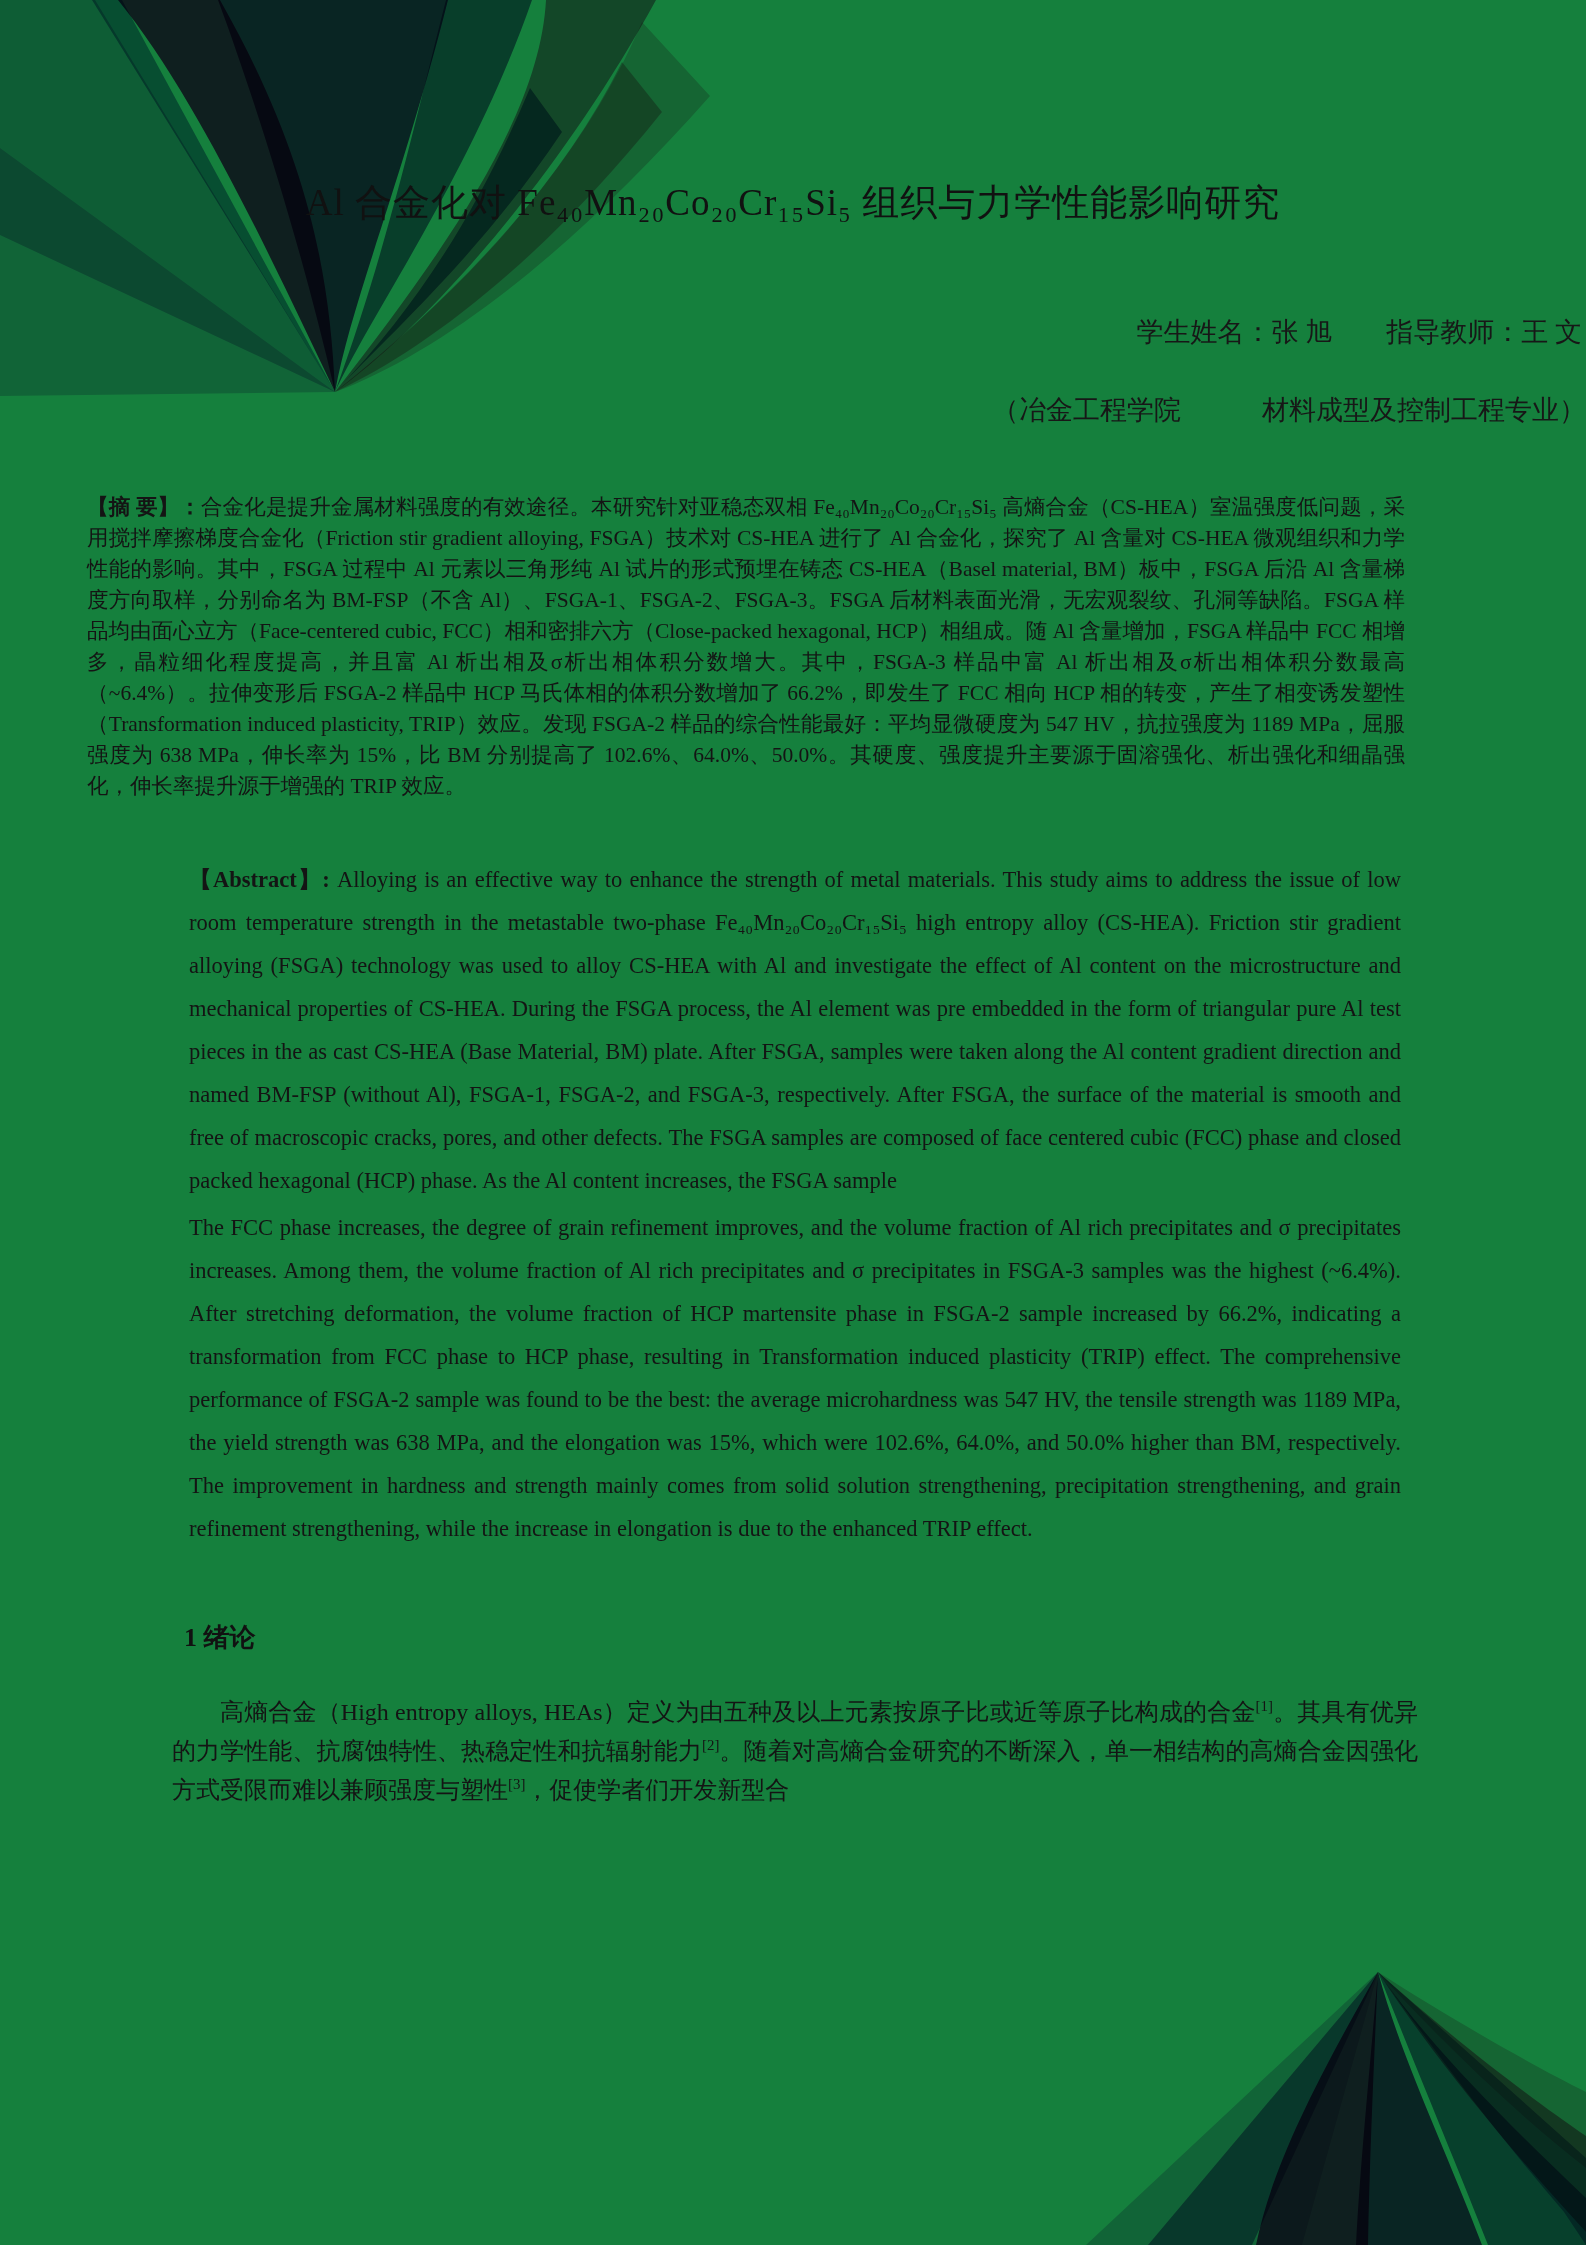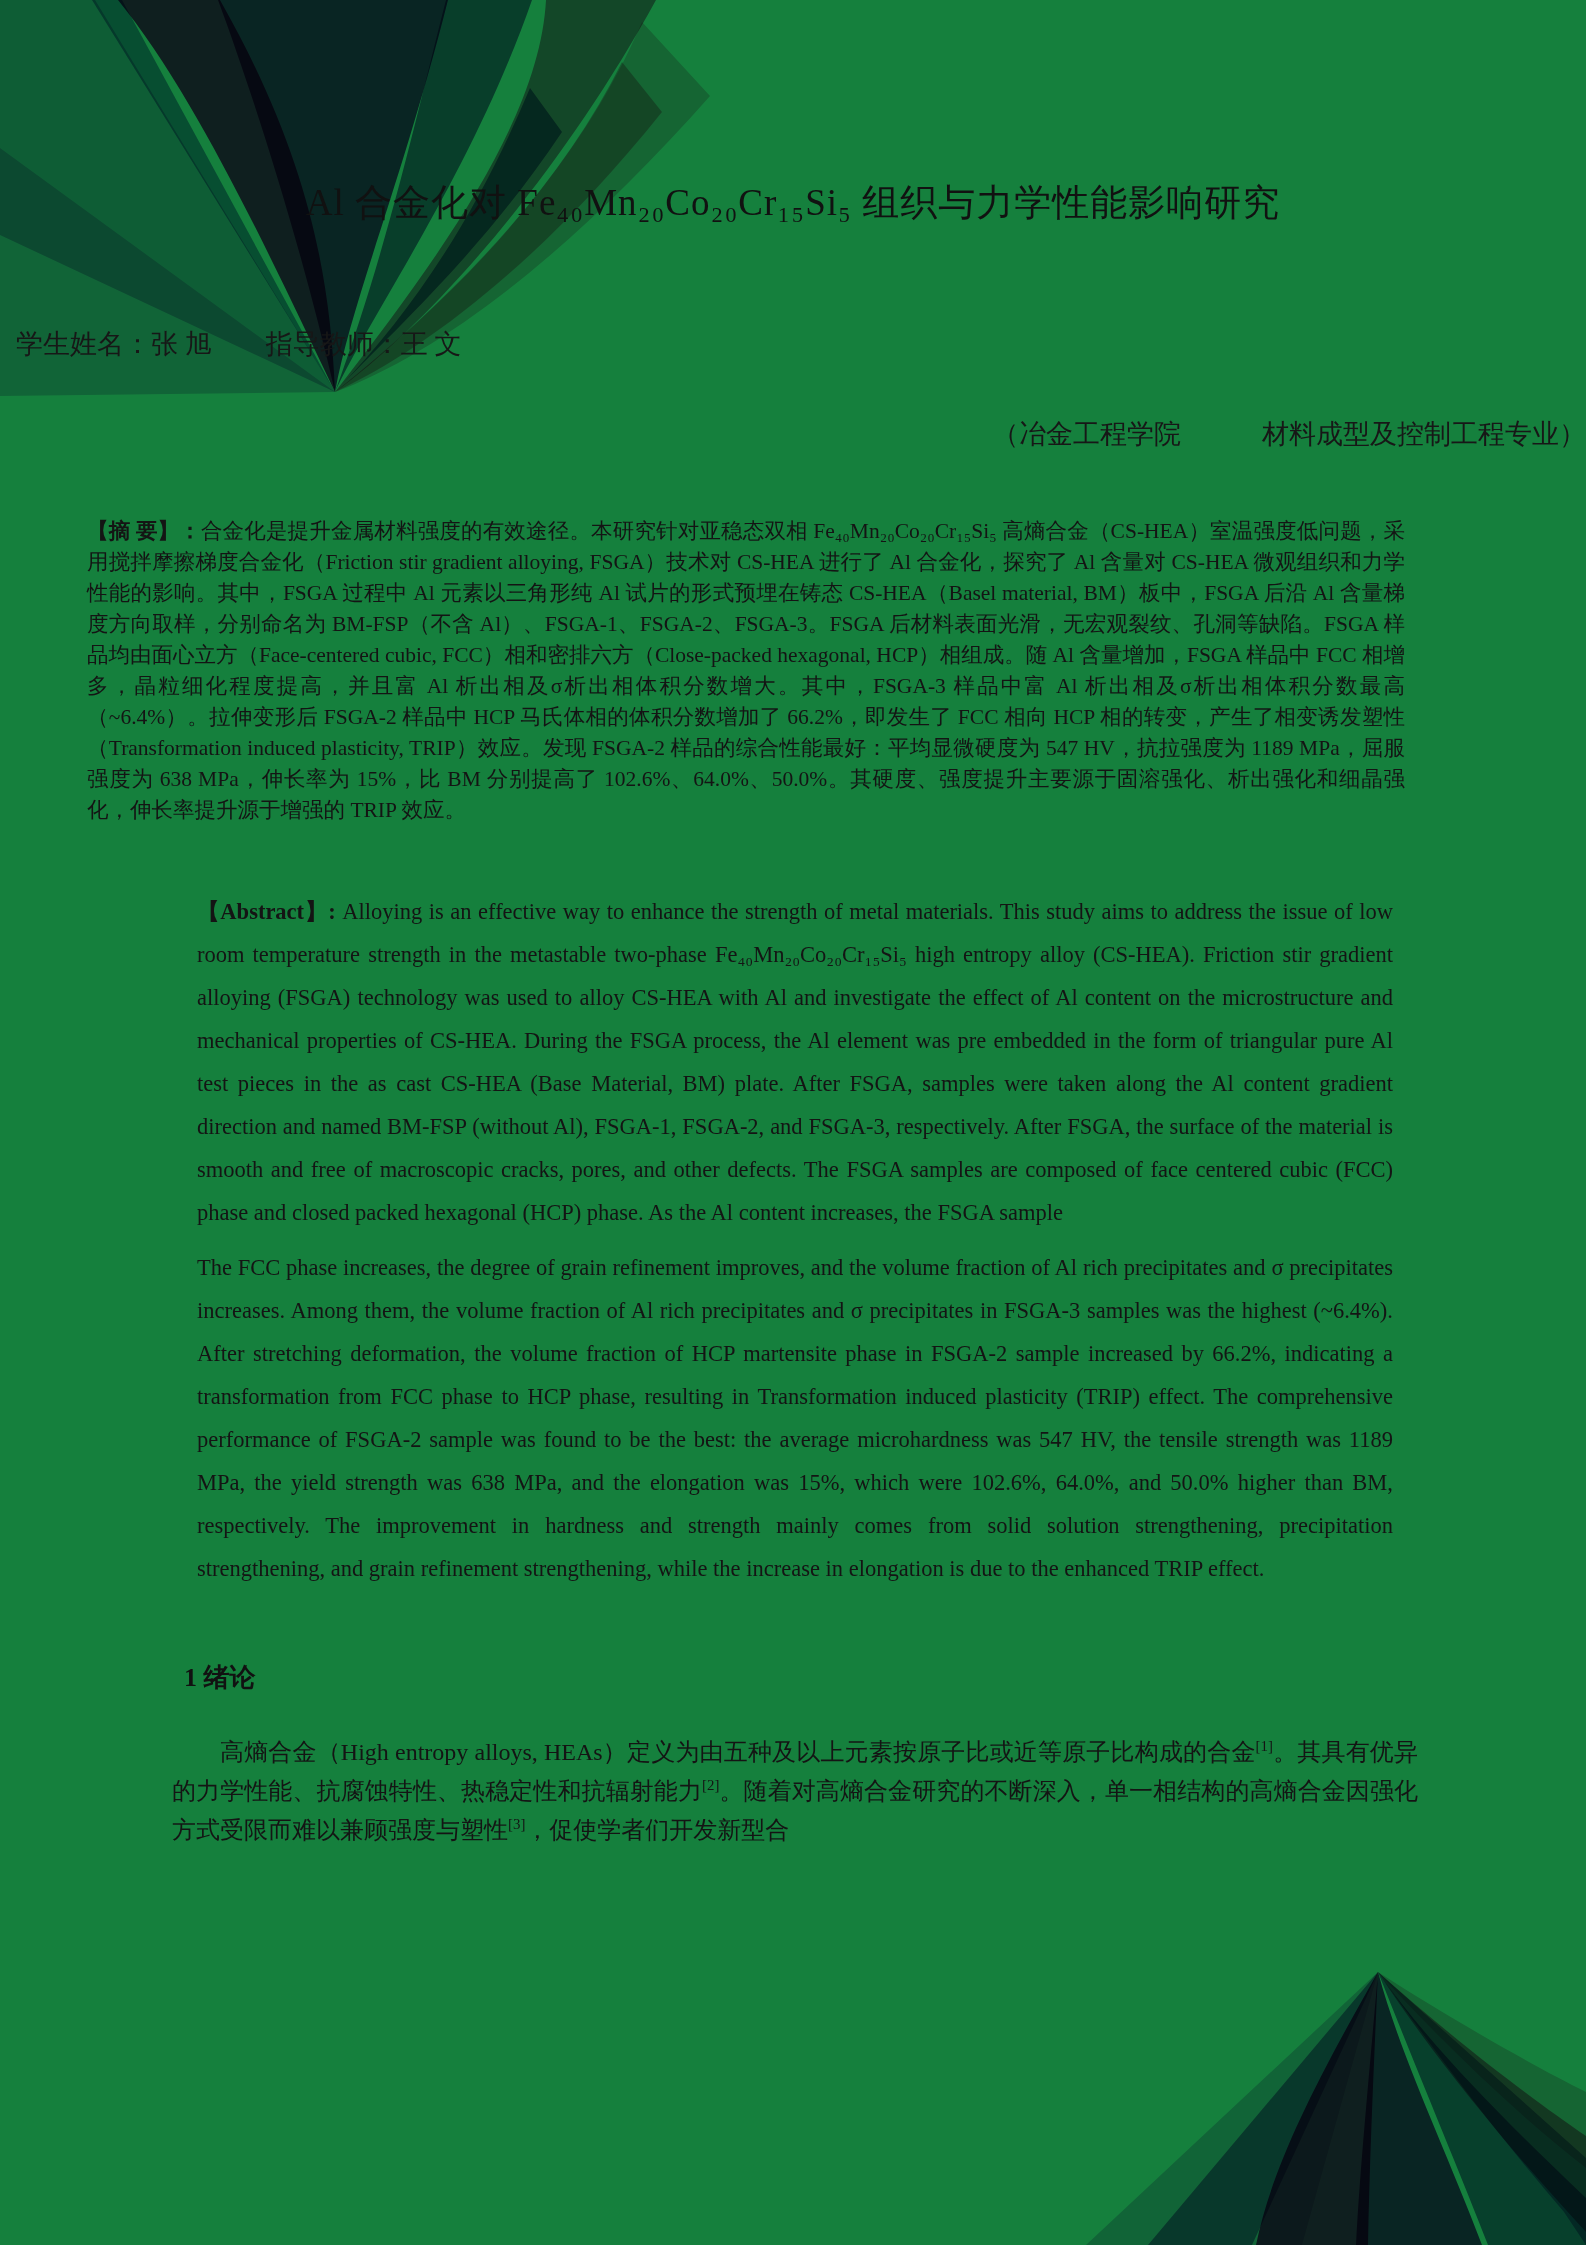--- a/index.html
+++ b/index.html
@@ -23,23 +23,23 @@
     margin: 0;
     padding: 178px 120px 0 120px;
     text-align: center;
     font-size: 37px;
     font-weight: 400;
     letter-spacing: 1px;
     color: #111111;
   }
 
   .byline {
-    margin: 16px;
+    margin: 4px;
     padding-top: 82px;
-    text-align: left;
+    text-align: right;
     font-size: 27px;
     color: #171717;
   }
   .affiliation {
     margin: 0;
     padding-top: 38px;
     text-align: right;
     font-size: 27px;
     color: #171717;
   }
@@ -54,21 +54,21 @@
   .abstract-zh p { margin: 0; }
   .label-bold { font-weight: 700; }
 
   .abstract-en {
     margin: 0 181px 0 185px;
     padding-top: 52px;
     font-size: 22.5px;
     line-height: 43px;
     text-align: justify;
   }
-  .abstract-en p { margin: 12px; }
+  .abstract-en p { margin: 4px; }
   .kw-en {
     padding-left: 152px;
     text-indent: -152px;
   }
 
   .section-heading {
     margin: 12px;
     padding: 58px 0 0 172px;
     font-size: 26px;
     font-weight: 700;

